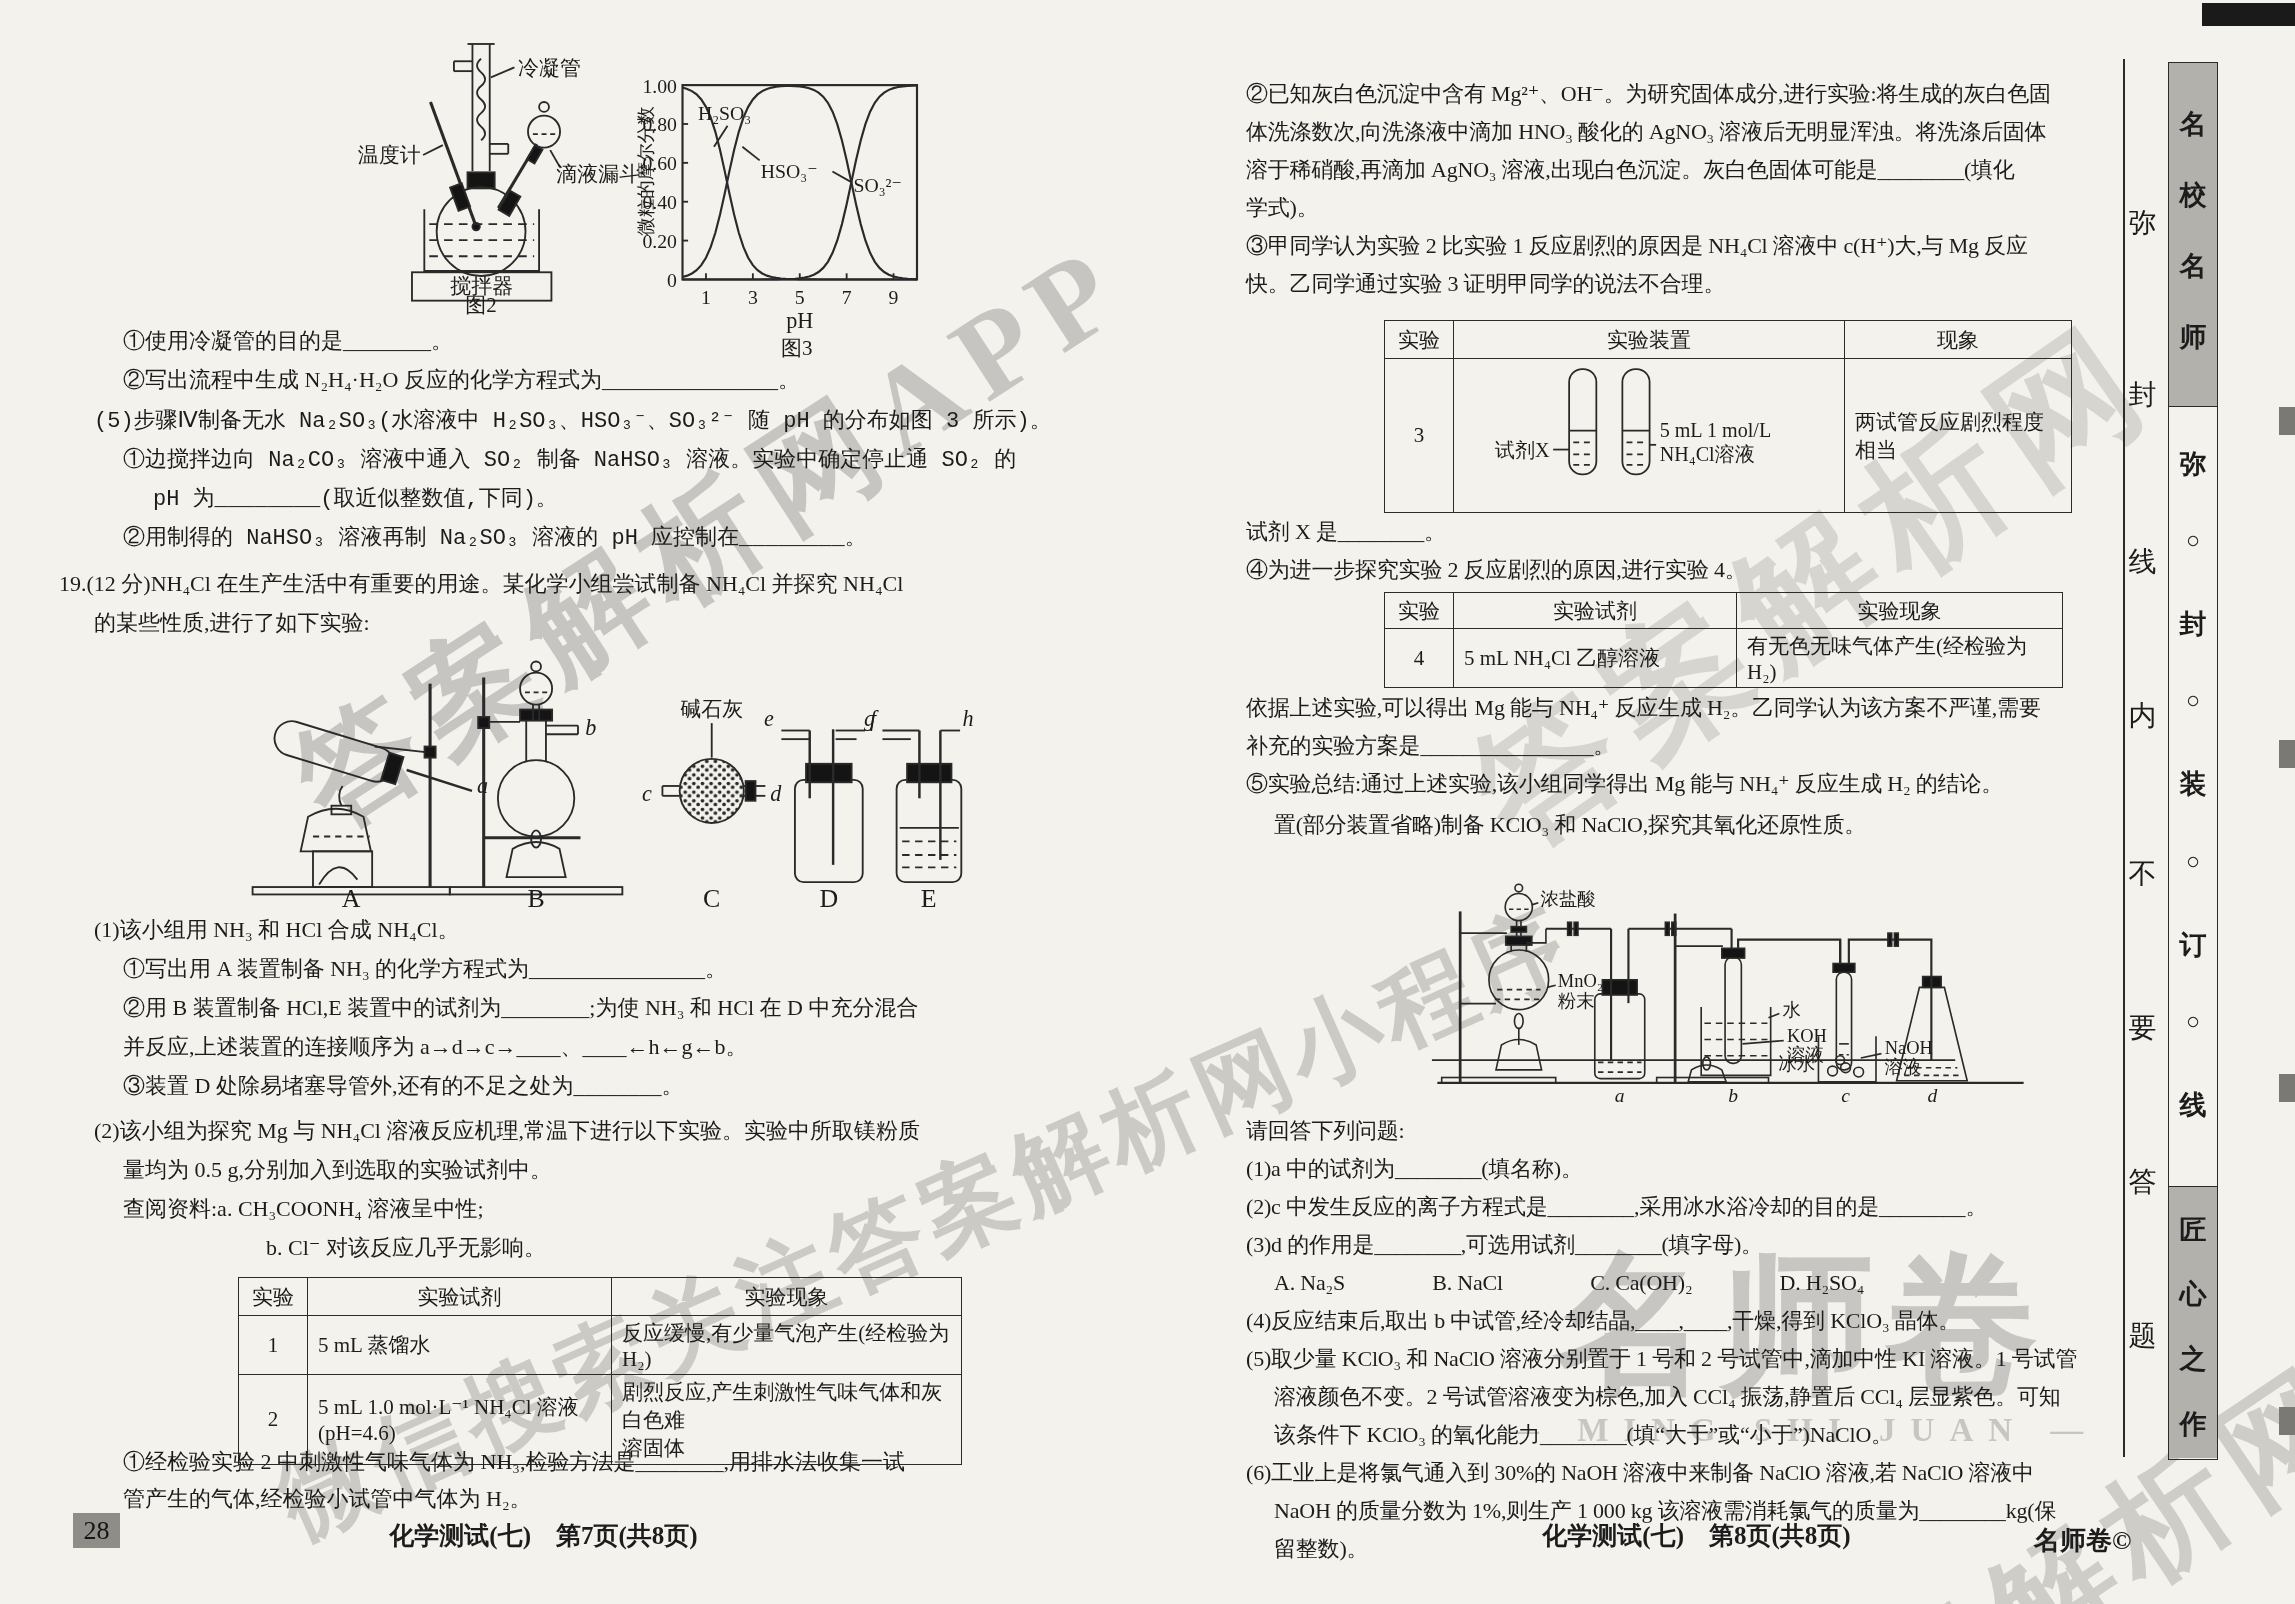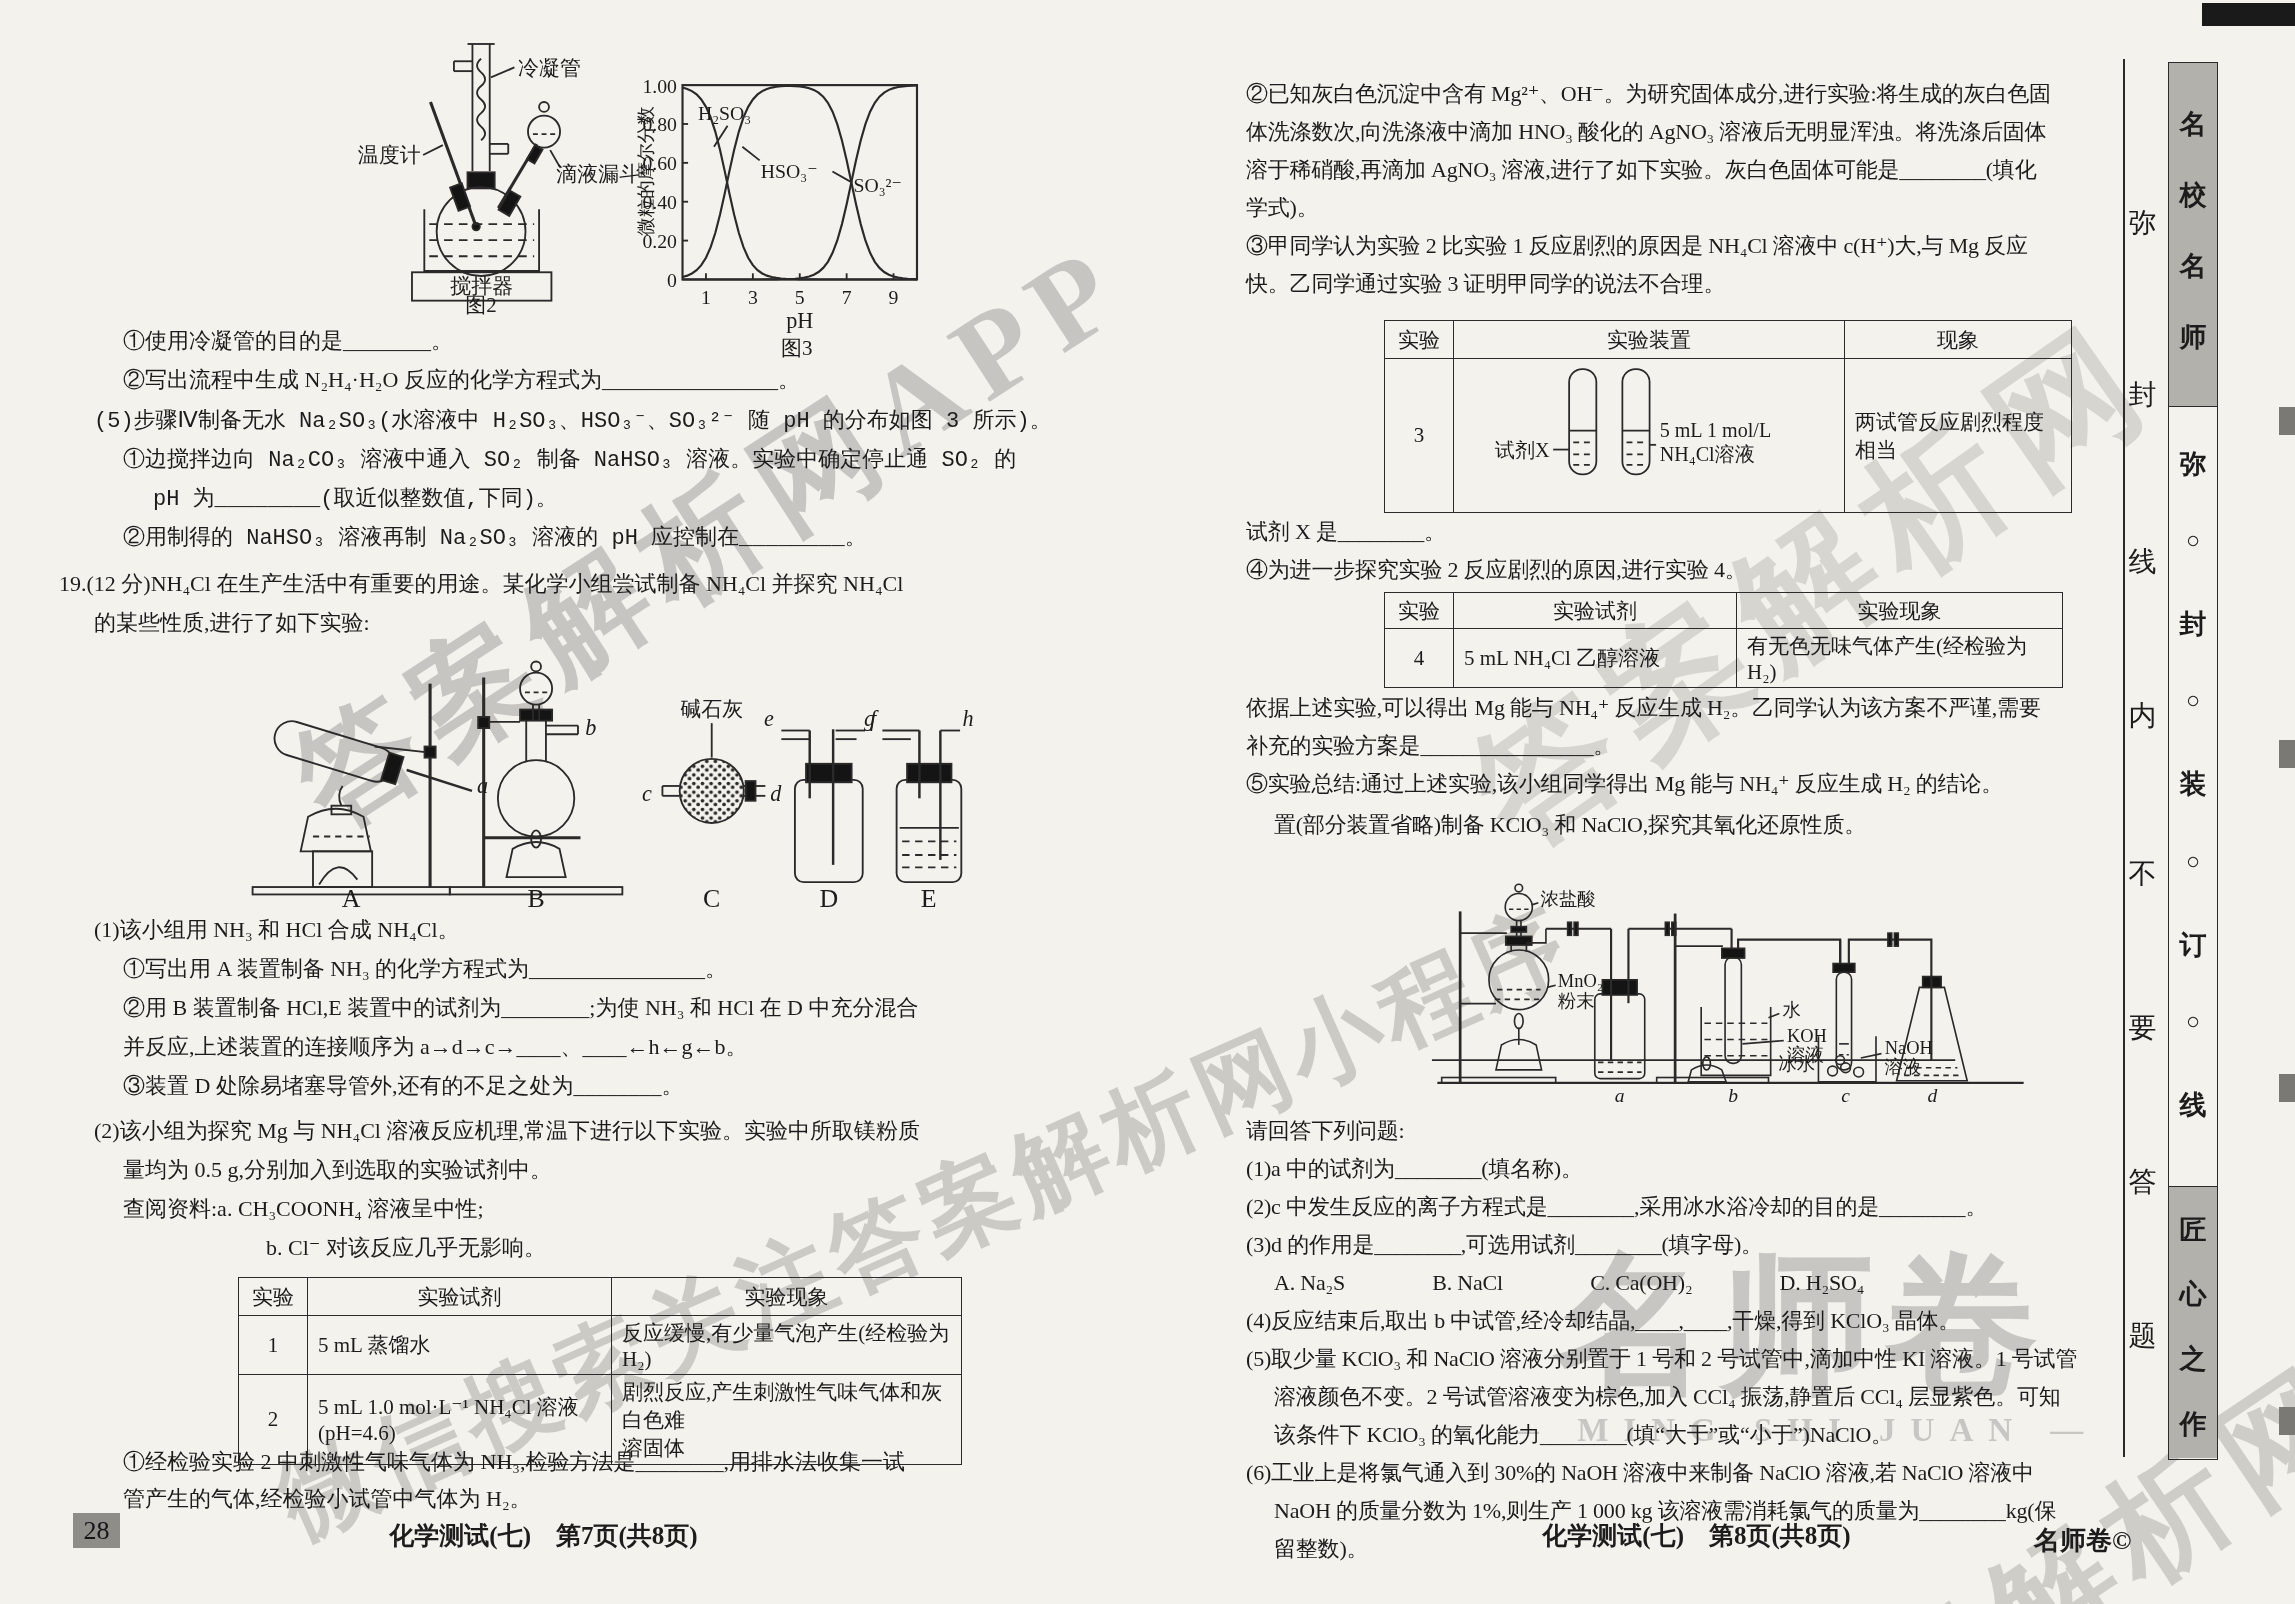--- a/index.html
+++ b/index.html
@@ -282,21 +282,21 @@
 
     <div class="pagenum">28</div>
     <div class="footer" style="left:204px;top:1519px;width:679px;text-align:center;">化学测试(七)　第7页(共8页)</div>
   </div>
 
   <div>
 
     <div class="blk" style="left:1246px;top:75px;">
       <div class="ln rln">②已知灰白色沉淀中含有 Mg²⁺、OH⁻。为研究固体成分,进行实验:将生成的灰白色固</div>
       <div class="ln rln">体洗涤数次,向洗涤液中滴加 HNO₃ 酸化的 AgNO₃ 溶液后无明显浑浊。将洗涤后固体</div>
-      <div class="ln rln">溶于稀硝酸,再滴加 AgNO₃ 溶液,进行了如下实验。灰白色固体可能是________(填化</div>
+      <div class="ln rln">溶于稀硝酸,再滴加 AgNO₃ 溶液,出现白色沉淀。灰白色固体可能是________(填化</div>
       <div class="ln rln">学式)。</div>
       <div class="ln rln">③甲同学认为实验 2 比实验 1 反应剧烈的原因是 NH₄Cl 溶液中 c(H⁺)大,与 Mg 反应</div>
       <div class="ln rln">快。乙同学通过实验 3 证明甲同学的说法不合理。</div>
     </div>
 
     <table class="qtable" style="left:1384px;top:320px;">
       <colgroup>
           <col style="width:69px">
           <col style="width:381px">
           <col style="width:227px">

